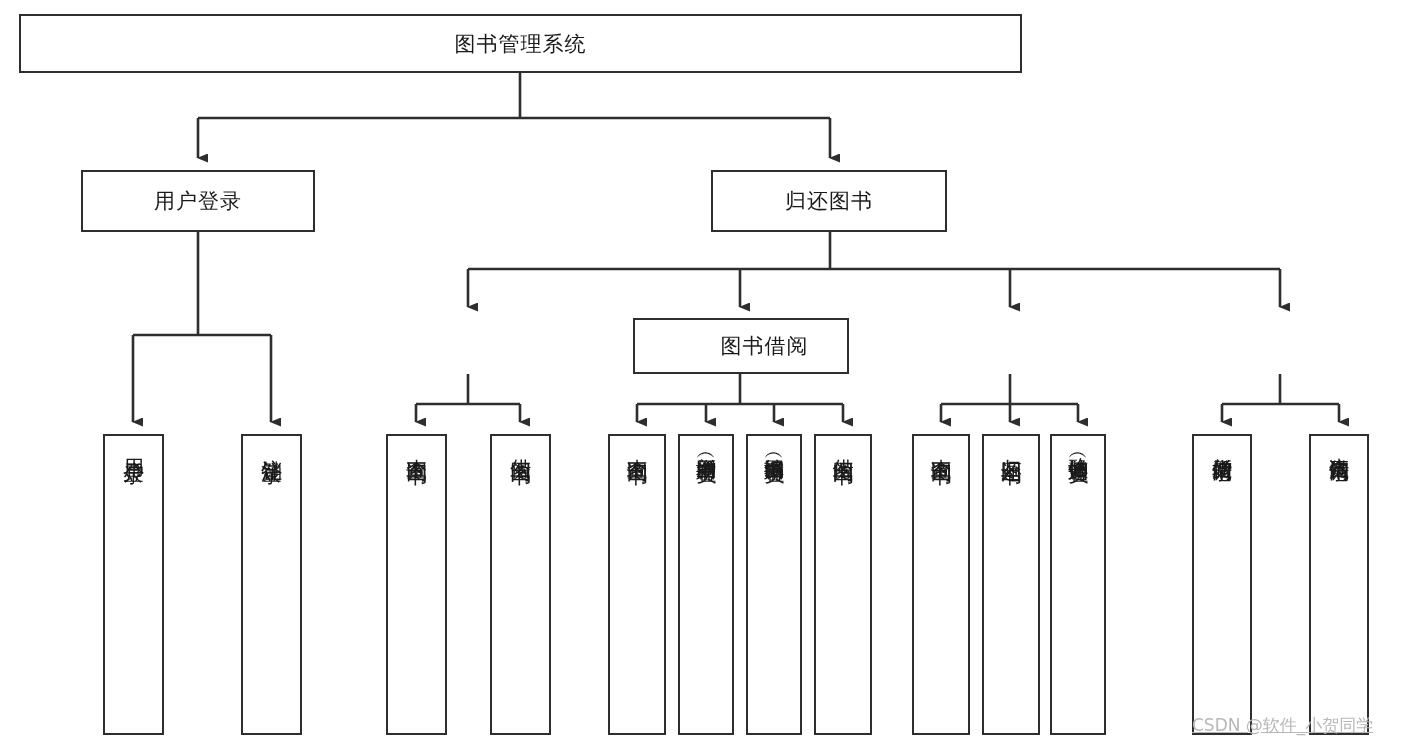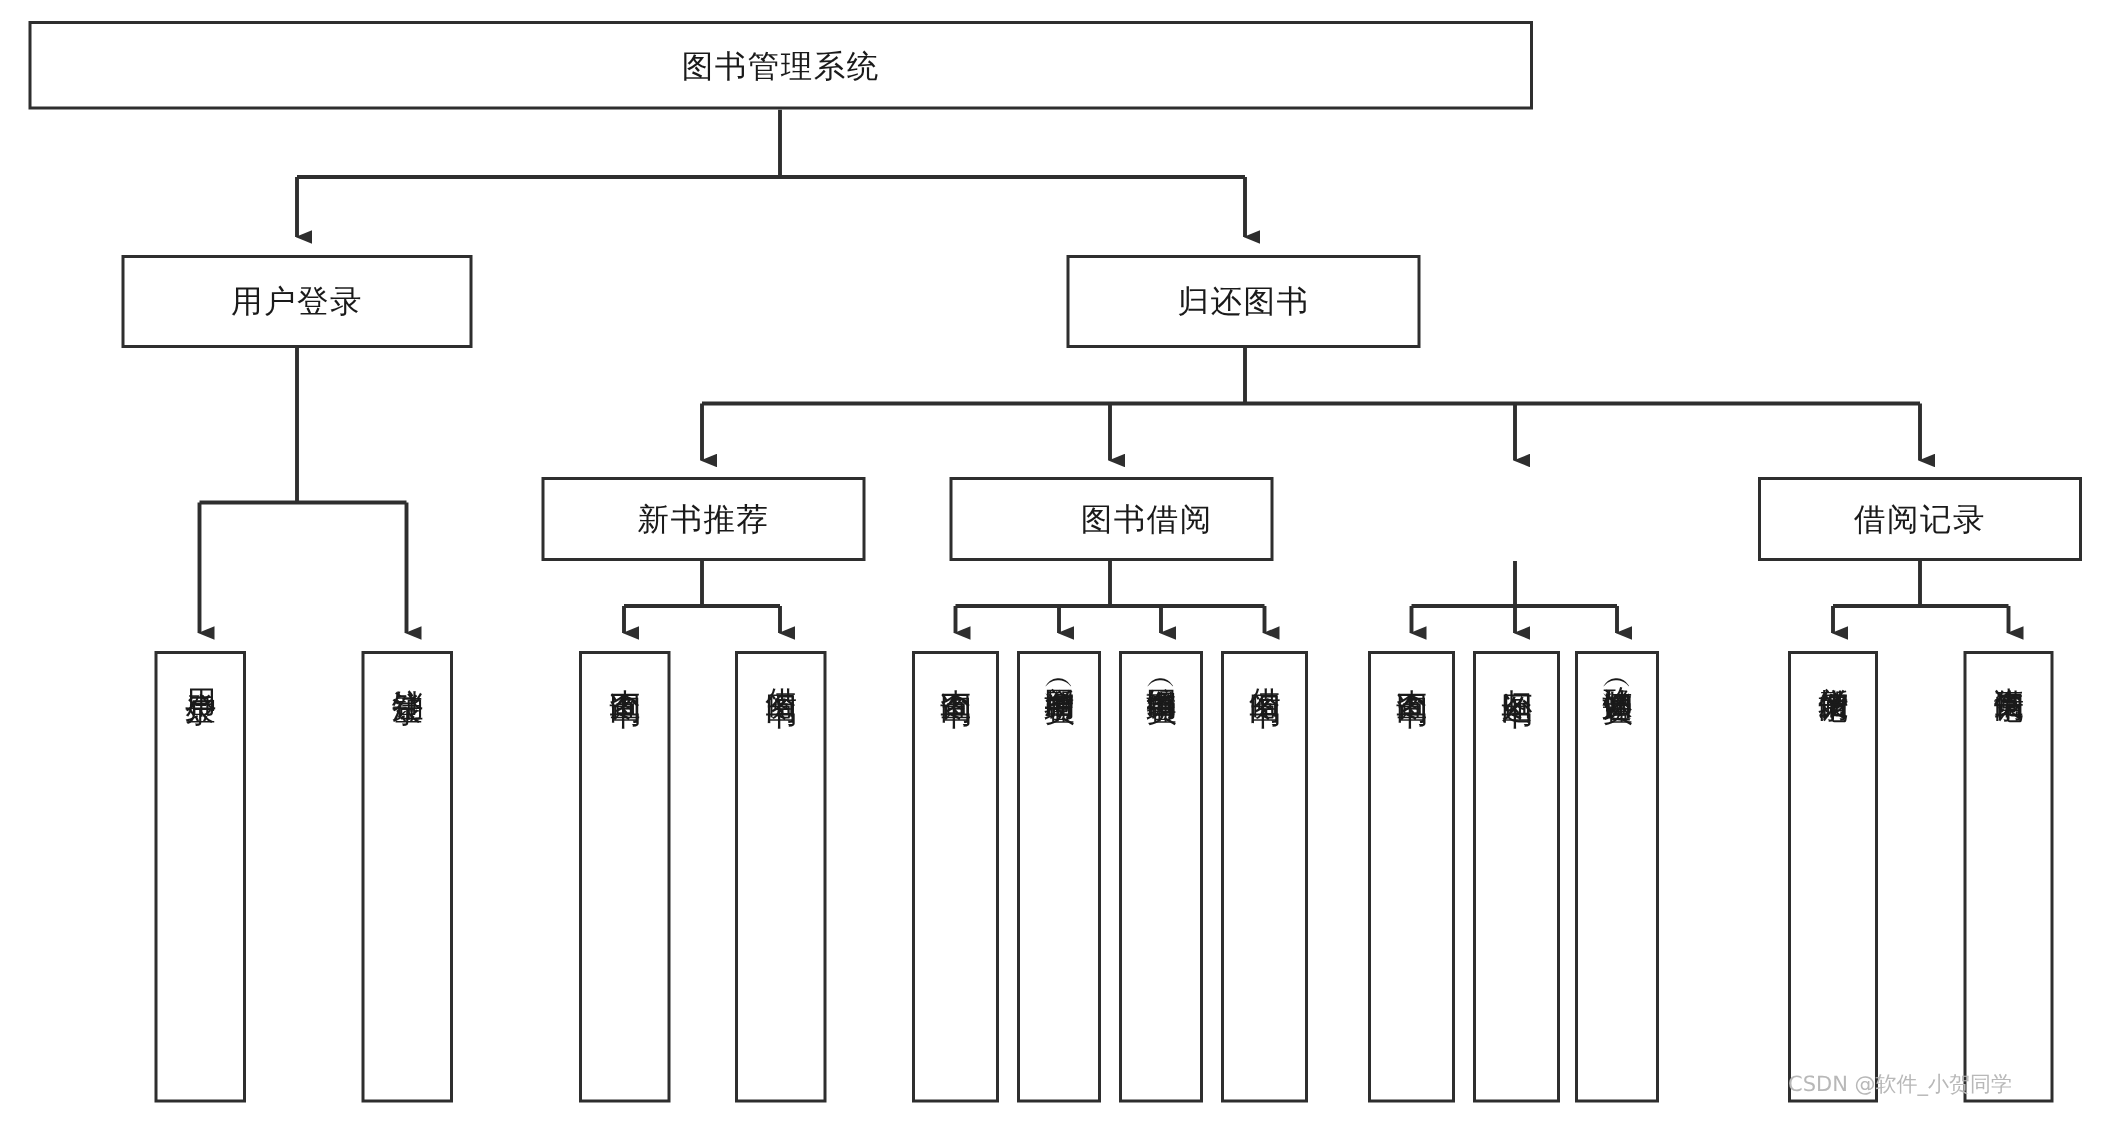--- a/index.html
+++ b/index.html
@@ -51,24 +51,25 @@
     white-space: nowrap;
   }
   .node.vert.tall .vtext {
     font-size: 20px;
     letter-spacing: 1px;
   }
   #watermark {
     position: absolute;
     left: 1192px;
     top: 714px;
-    font-size: 14px;
+    font-size: 17px;
     color: #b8b8b8;
     white-space: nowrap;
     pointer-events: none;
+    text-decoration: underline;
   }
 </style>
 </head>
 <body>
 
 <div id="diagram-root">
 
   <svg id="edge-layer" viewBox="0 0 1405 747" xmlns="http://www.w3.org/2000/svg">
     <defs>
       <marker id="arrowhead" markerWidth="9" markerHeight="11" refX="4.5" refY="10" orient="auto" markerUnits="userSpaceOnUse">
@@ -126,28 +127,22 @@
     <span>图书管理系统</span>
   </div>
 
   <div class="node horiz" style="left:81px; top:170px; width:234px; height:62px;">
     <span>用户登录</span>
   </div>
   <div class="node horiz" style="left:711px; top:170px; width:236px; height:62px;">
     <span>归还图书</span>
   </div>
 
-  <div class="node horiz" style="left:361px; top:318px; width:216px; height:56px;">
-    <span>新书推荐</span>
-  </div>
   <div class="node horiz" style="left:633px; top:318px; width:216px; height:56px;padding-left:47px;">
     <span>图书借阅</span>
-  </div>
-  <div class="node horiz" style="left:1172px; top:318px; width:216px; height:56px;">
-    <span>借阅记录</span>
   </div>
 
   <div class="node vert" style="left:103px; top:434px; width:61px; height:301px;">
     <span class="vtext">用户登录</span>
   </div>
   <div class="node vert" style="left:241px; top:434px; width:61px; height:301px;">
     <span class="vtext">注销登录</span>
   </div>
 
   <div class="node vert" style="left:386px; top:434px; width:61px; height:301px;">

